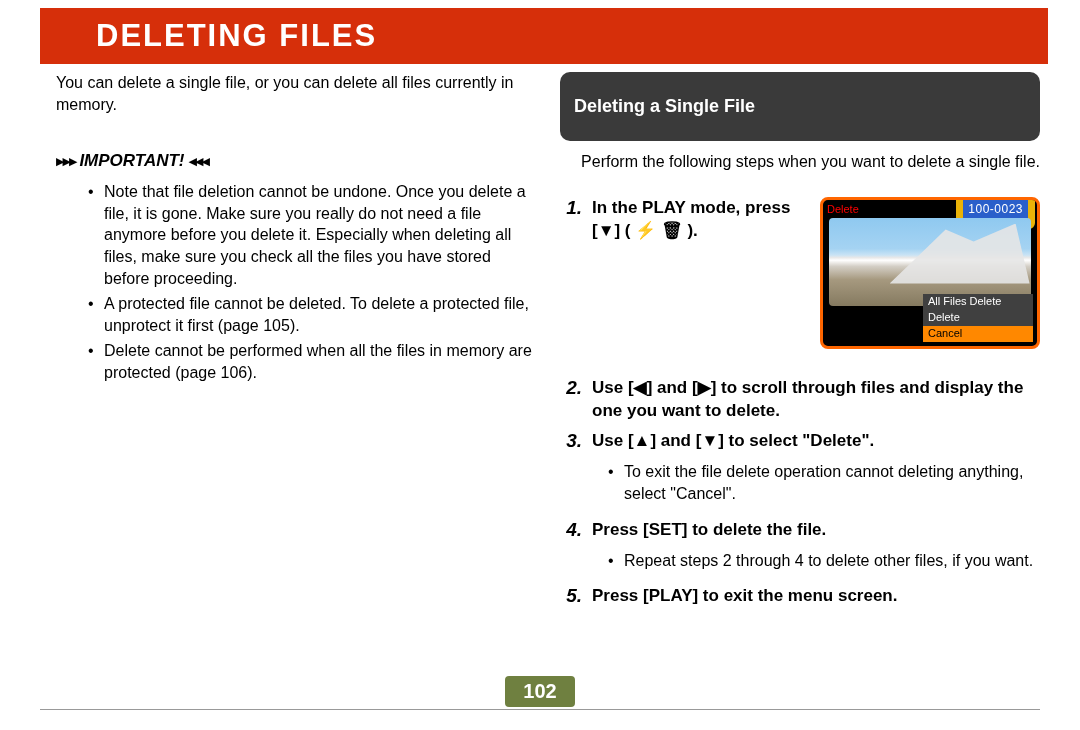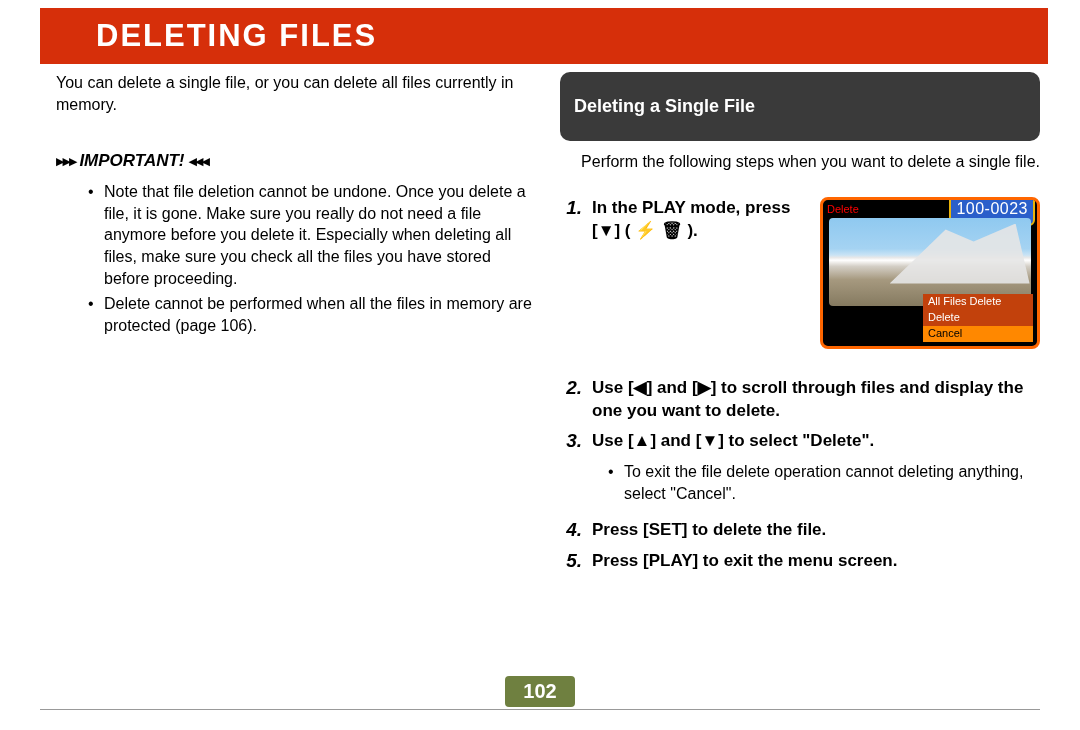--- a/index.html
+++ b/index.html
@@ -156,23 +156,23 @@
       height: 18px;
     }
     .camera-delete-label {
       color: #ff0000;
       font-size: 11px;
       font-family: Arial, sans-serif;
       padding-left: 2px;
     }
     .camera-file-num {
       color: #fff;
-      font-size: 16px;
+      font-size: 12px;
       background: #2a5fca;
-      border: 2px solid #eab308;
+      border: 7px solid #eab308;
       border-radius: 6px;
       padding: 6px 5px;
       letter-spacing: 0.5px;
     }
     .camera-image {
       height: 88px;
       margin: 0 6px;
       border-radius: 4px;
       background: linear-gradient(to bottom,
         #8fc9f0 0%, #a5d3f2 35%, #c8e3f5 42%,
@@ -194,21 +194,21 @@
     .camera-menu {
       position: absolute;
       right: 4px;
       bottom: 4px;
       width: 110px;
       font-size: 11px;
       line-height: 1.25;
     }
     .camera-menu .menu-item {
       color: #fff;
-      background: #c2410c;
+      background: #404040;
       padding: 1px 5px;
     }
     .camera-menu .menu-item.highlight {
       background: #ff8800;
       color: #000;
     }
 
     
     .page-number-wrap {
       position: absolute;
@@ -249,20 +249,21 @@
       <p class="intro-text">You can delete a single file, or you can delete all files currently in memory.</p>
 
       <div class="important-line">
         <span class="tri-right">▶▶▶</span>
         <span class="important-label">IMPORTANT!</span>
         <span class="tri-left">◀◀◀</span>
       </div>
 
       <ul class="bullet-list">
         <li>Note that file deletion cannot be undone. Once you delete a file, it is gone. Make sure you really do not need a file anymore before you delete it. Especially when deleting all files, make sure you check all the files you have stored before proceeding.</li>
+        <li>A protected file cannot be deleted. To delete a protected file, unprotect it first (page 105).</li>
         <li>Delete cannot be performed when all the files in memory are protected (page 106).</li>
       </ul>
     </div>
 
     <div class="col-right">
 
       <div class="section-header">Deleting a Single File</div>
       <p class="section-intro">Perform the following steps when you want to delete a single file.</p>
 
       <div class="step-row with-image">
@@ -299,20 +300,23 @@
         <span class="step-text">Use [▲] and [▼] to select "Delete".</span>
       </div>
       <ul class="step-sublist">
         <li>To exit the file delete operation cannot deleting anything, select "Cancel".</li>
       </ul>
 
       <div class="step-row">
         <span class="step-number">4.</span>
         <span class="step-text">Press [SET] to delete the file.</span>
       </div>
+      <ul class="step-sublist">
+        <li>Repeat steps 2 through 4 to delete other files, if you want.</li>
+      </ul>
 
       <div class="step-row">
         <span class="step-number">5.</span>
         <span class="step-text">Press [PLAY] to exit the menu screen.</span>
       </div>
 
     </div>
   </div>
 
   <div class="page-number-wrap">

